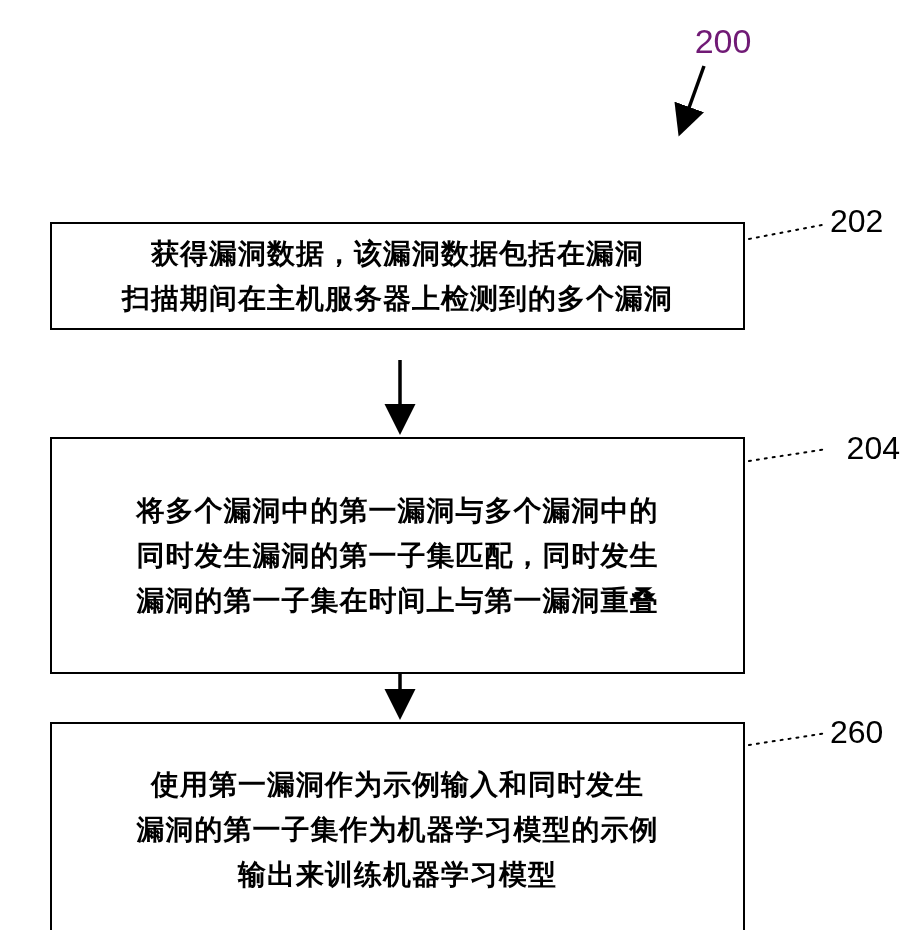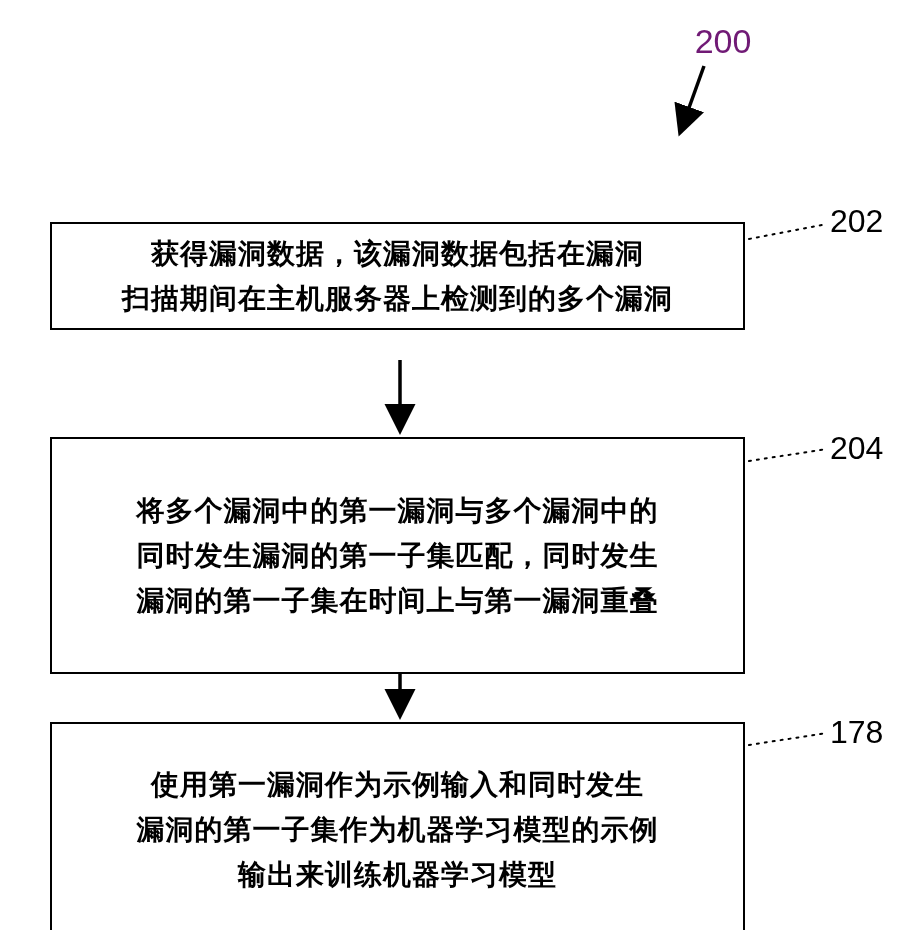--- a/index.html
+++ b/index.html
@@ -60,21 +60,21 @@
   .ref-label {
     position: absolute;
     left: 830px;
     width: 70px;
     font-size: 32px;
     color: #000;
     text-align: left;
     font-family: "Liberation Sans", sans-serif;
   }
   .ref202 { top: 203px; }
-  .ref204 { top: 430px; }
+  .ref204 { top: 430px; text-align: right; }
   .ref206 { top: 714px; }
 </style>
 </head>
 <body>
 
 <div class="canvas">
 
   <svg class="overlay-svg" viewBox="0 0 920 930" xmlns="http://www.w3.org/2000/svg">
     <defs>
       <marker id="arrowhead" markerWidth="9" markerHeight="9" refX="7" refY="4.5" orient="auto" markerUnits="strokeWidth">
@@ -106,15 +106,15 @@
 同时发生漏洞的第一子集匹配，同时发生
 漏洞的第一子集在时间上与第一漏洞重叠</div>
   </div>
   <div class="ref-label ref204">204</div>
 
   <div class="step-box box3">
     <div class="step-text">使用第一漏洞作为示例输入和同时发生
 漏洞的第一子集作为机器学习模型的示例
 输出来训练机器学习模型</div>
   </div>
-  <div class="ref-label ref206">178</div>
+  <div class="ref-label ref206">260</div>
 
 </div>
 
 </body></html>

